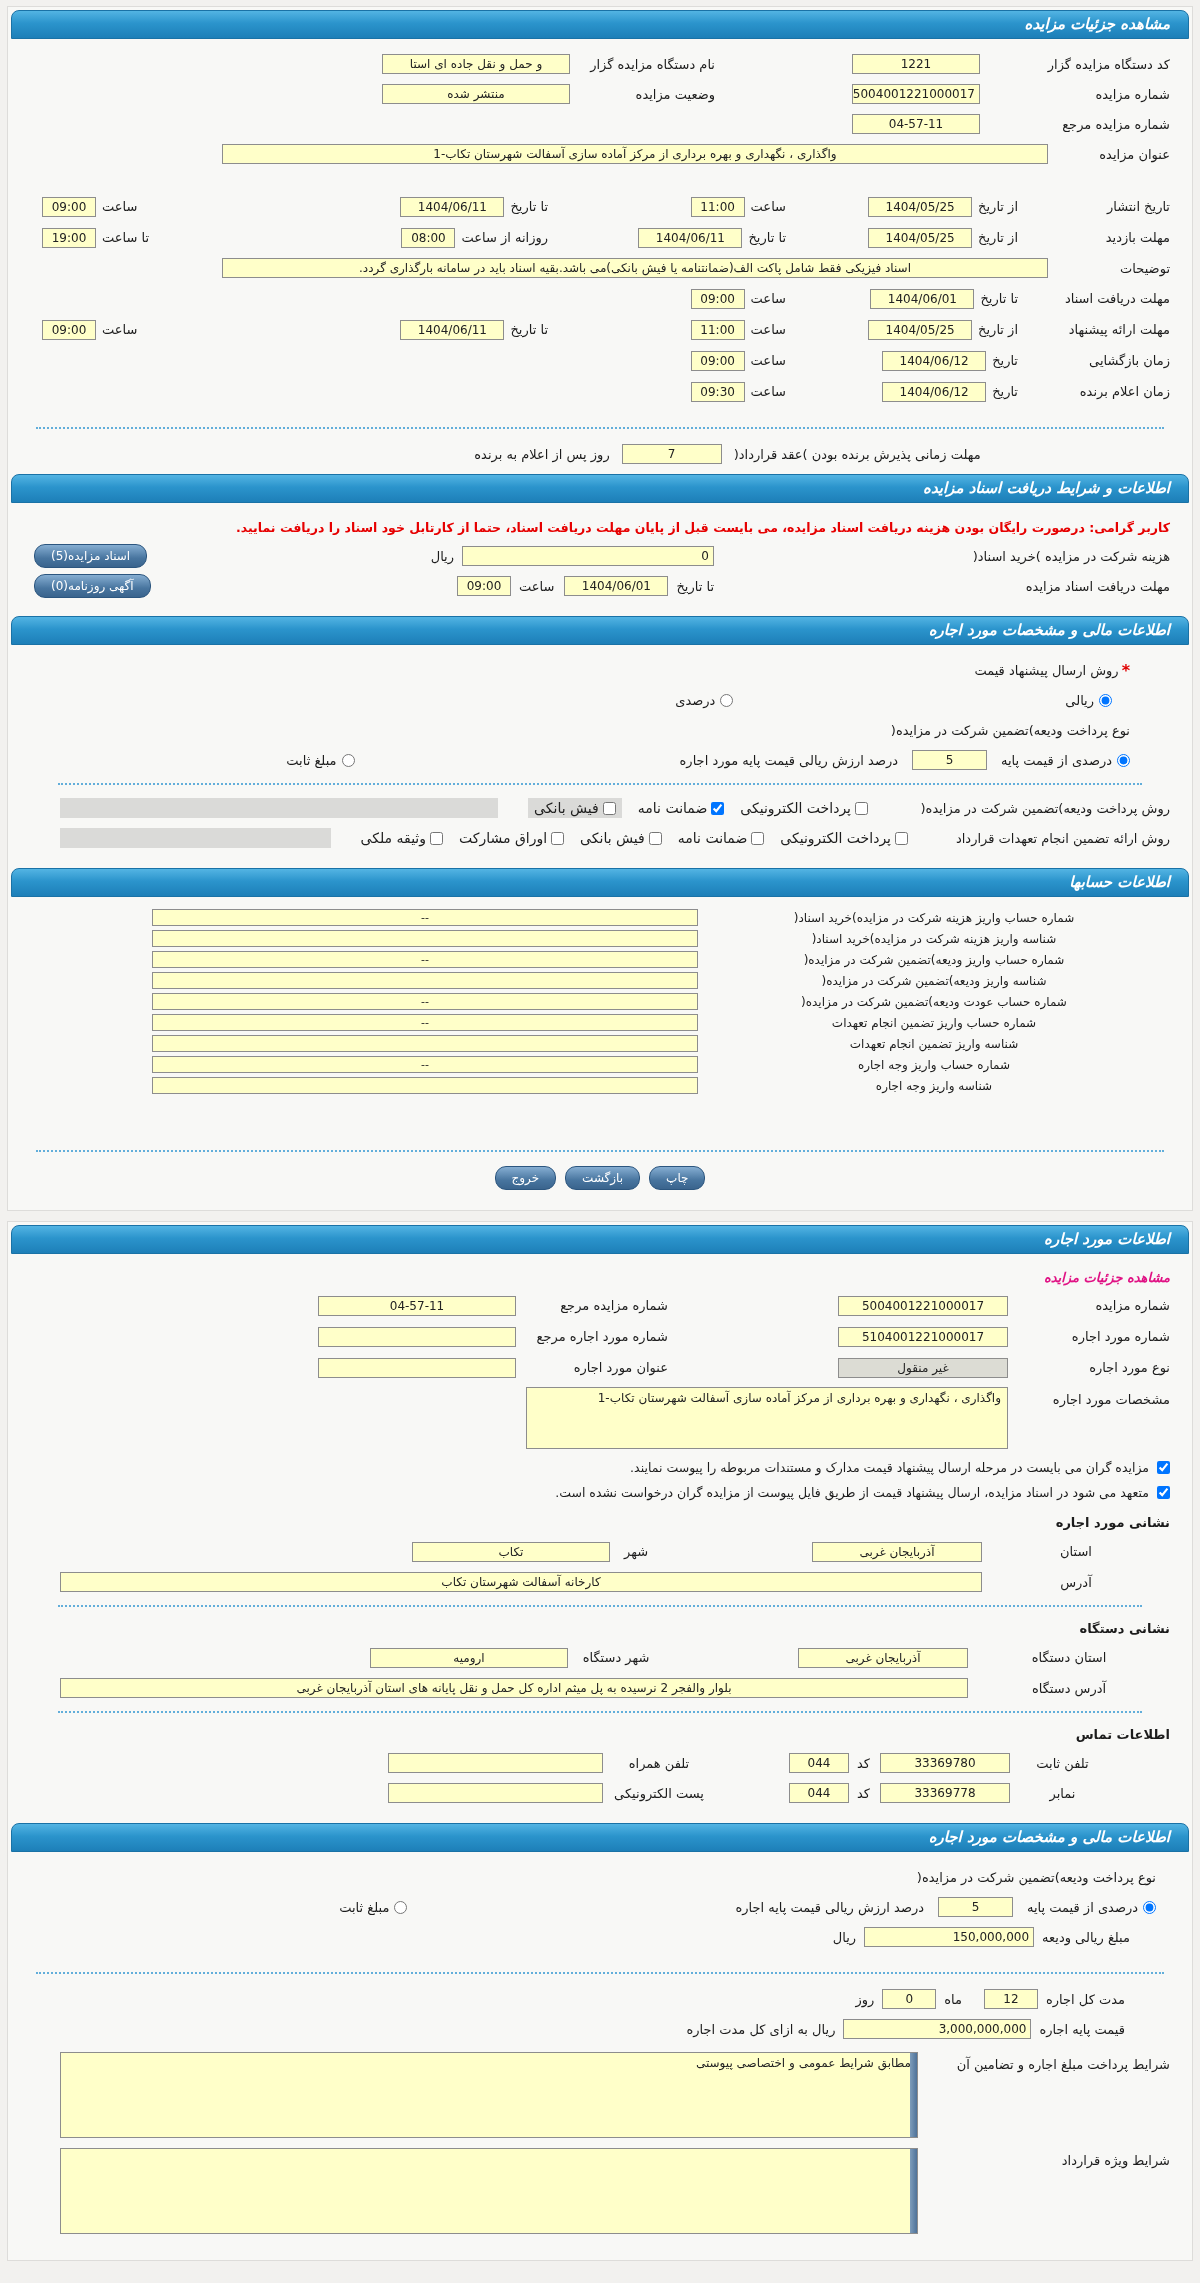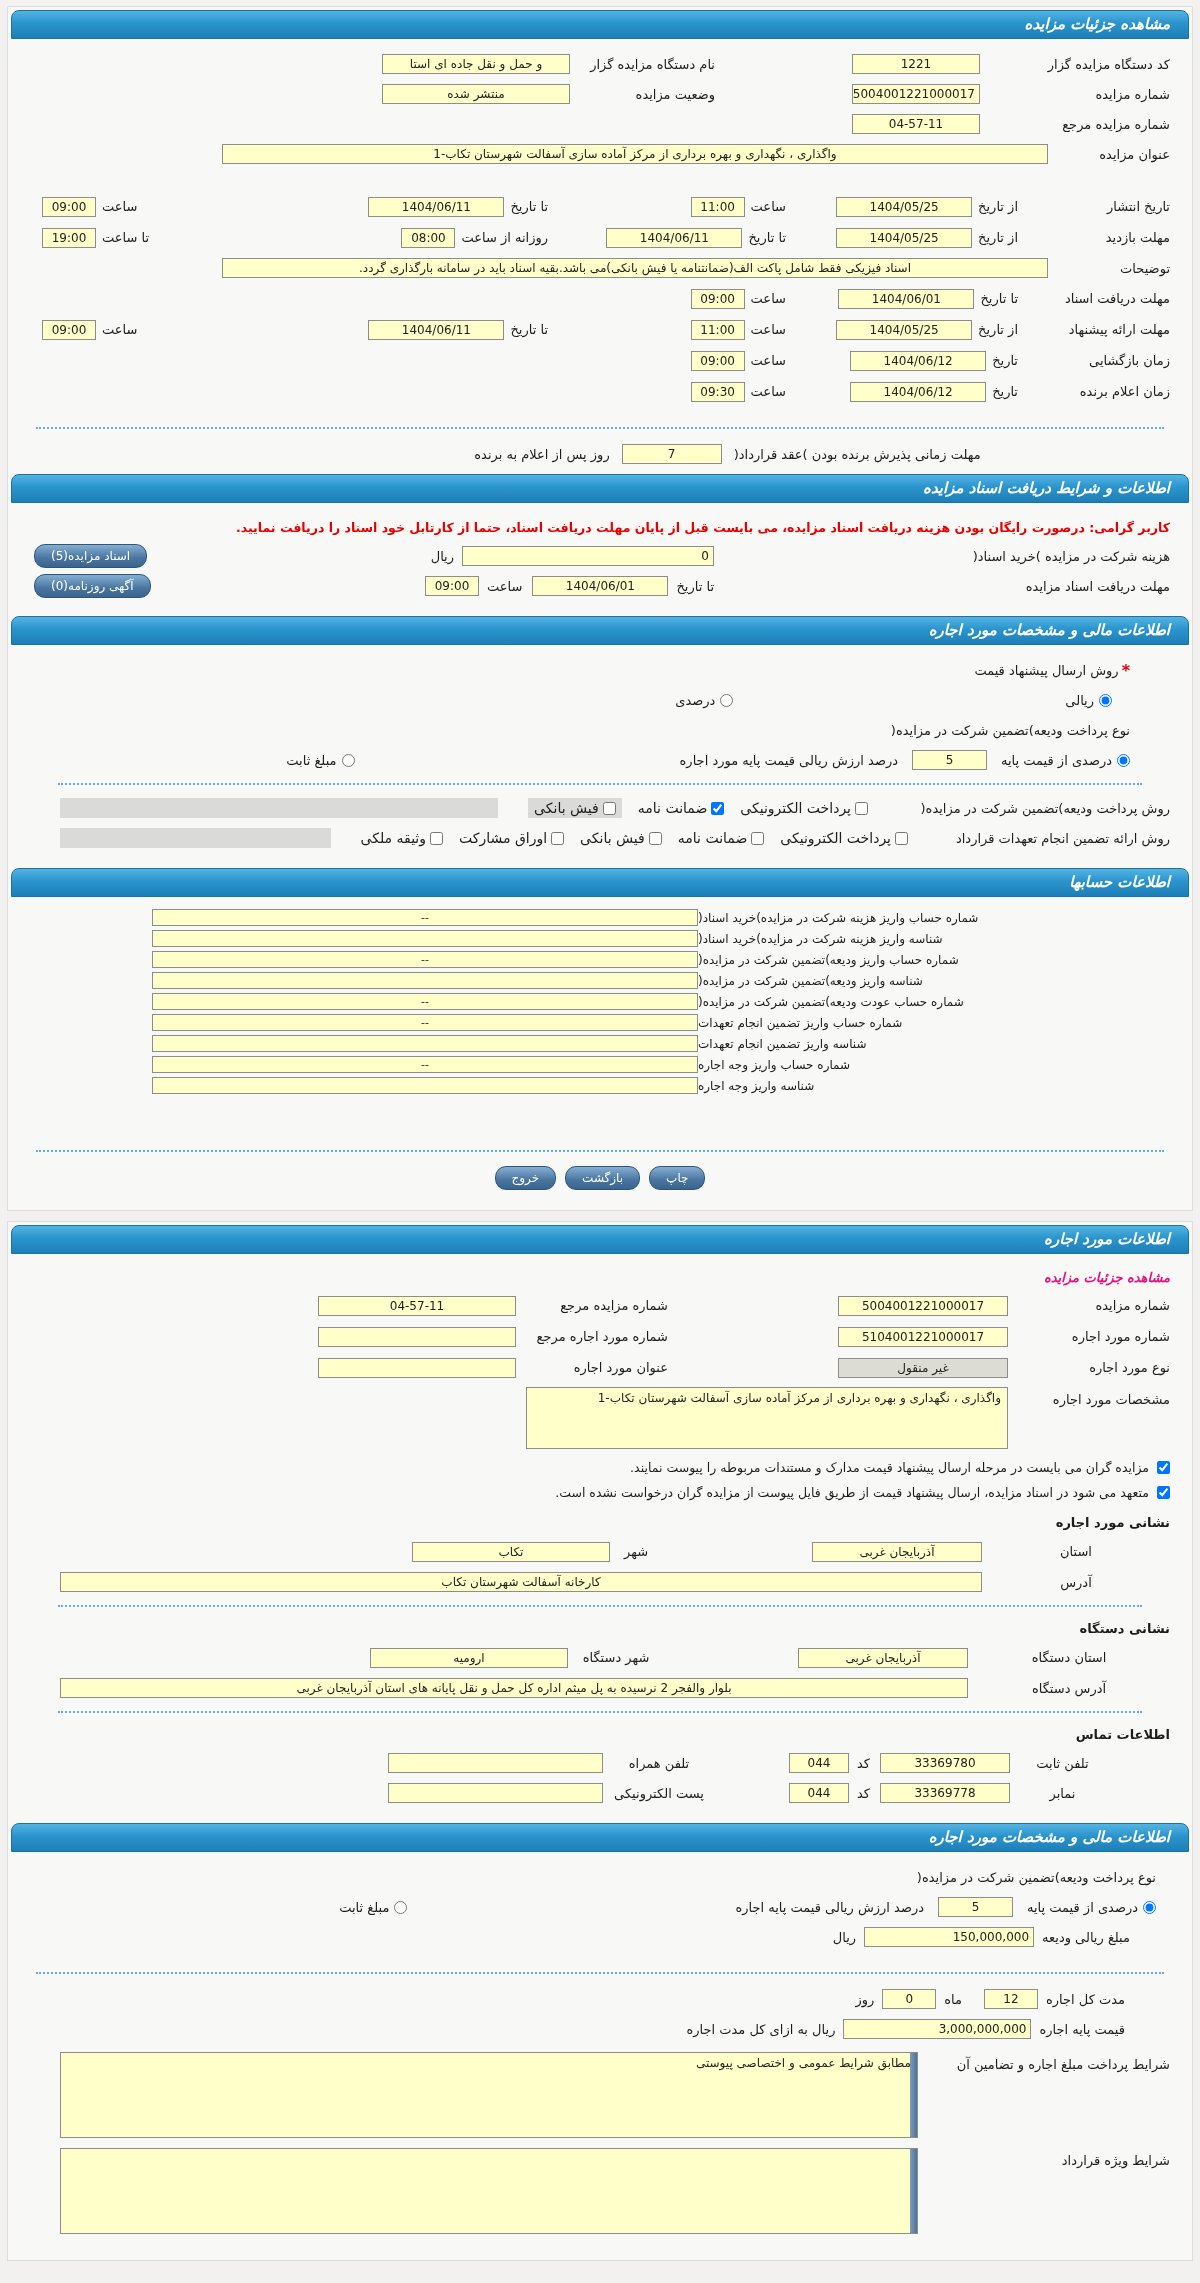--- a/index.html
+++ b/index.html
@@ -32,28 +32,28 @@
 .g-item{display:grid;grid-template-columns:162px 168px 172px 152px 198px 1fr;align-items:center;min-height:31px}
 .g-addr{display:grid;grid-template-columns:188px 172px 148px 52px 198px 1fr;align-items:center;min-height:31px}
 .g-addr2{display:grid;grid-template-columns:202px 172px 132px 96px 198px 1fr;align-items:center;min-height:31px}
 .c{display:flex;align-items:center}
 .c .lbl{margin-left:6px}
 .c-end{justify-self:end;padding-left:12px}
 .tl{text-align:center}
 .tt{align-self:flex-start;padding-top:5px}
 .accept{justify-content:center;padding-left:255px;min-height:34px}
 .acc-r{display:flex;align-items:center;min-height:21px}
-.acc-l{width:472px;text-align:left;font-size:12px}
+.acc-l{width:472px;text-align:center;font-size:12px}
 .acc-f{width:546px;height:17px;line-height:15px;font-size:11px}
 textarea{background:#ffffc9;border:1px solid #8d8d8d;font-family:"DejaVu Sans","Liberation Sans",sans-serif;font-size:12px;padding:3px 6px;resize:none;display:block;color:#222}
 .ta-specs{width:482px;height:62px}
 .ta-wrap{position:relative;flex:1;margin-left:30px}
 .ta-wrap textarea{width:100%;height:86px}
 .ta-bar{position:absolute;right:1px;top:1px;bottom:1px;width:7px;background:linear-gradient(90deg,#7d9cba,#4e7299)}
-.w60{width:60px}.w70{width:54px}.w75{width:75px}.w100{width:100px}.w120{width:136px}.w125{width:128px}.w130{width:130px}.w170{width:170px}.w185{width:188px}.w215{width:215px}.w250{width:252px}
+.w60{width:60px}.w70{width:54px}.w75{width:75px}.w100{width:100px}.w120{width:104px}.w125{width:128px}.w130{width:130px}.w170{width:170px}.w185{width:188px}.w215{width:215px}.w250{width:252px}
 .w105f{width:105px;flex-shrink:0}.w110f{width:112px;flex-shrink:0}
 .lb120{width:122px;flex-shrink:0}.lb250{width:252px;flex-shrink:0}.lb260{width:262px;flex-shrink:0}.lb300{width:302px;flex-shrink:0}.lb455{width:456px;flex-shrink:0}
 .growfld{flex:1;margin-left:192px}
 .addrfld{flex:1;margin-left:30px}
 .chk{margin-left:16px}
 .chk .lbl{margin-right:4px;font-size:14px}
 .mr8{margin-right:8px}.mr10{margin-right:10px}
 </style>
 </head>
 <body>

